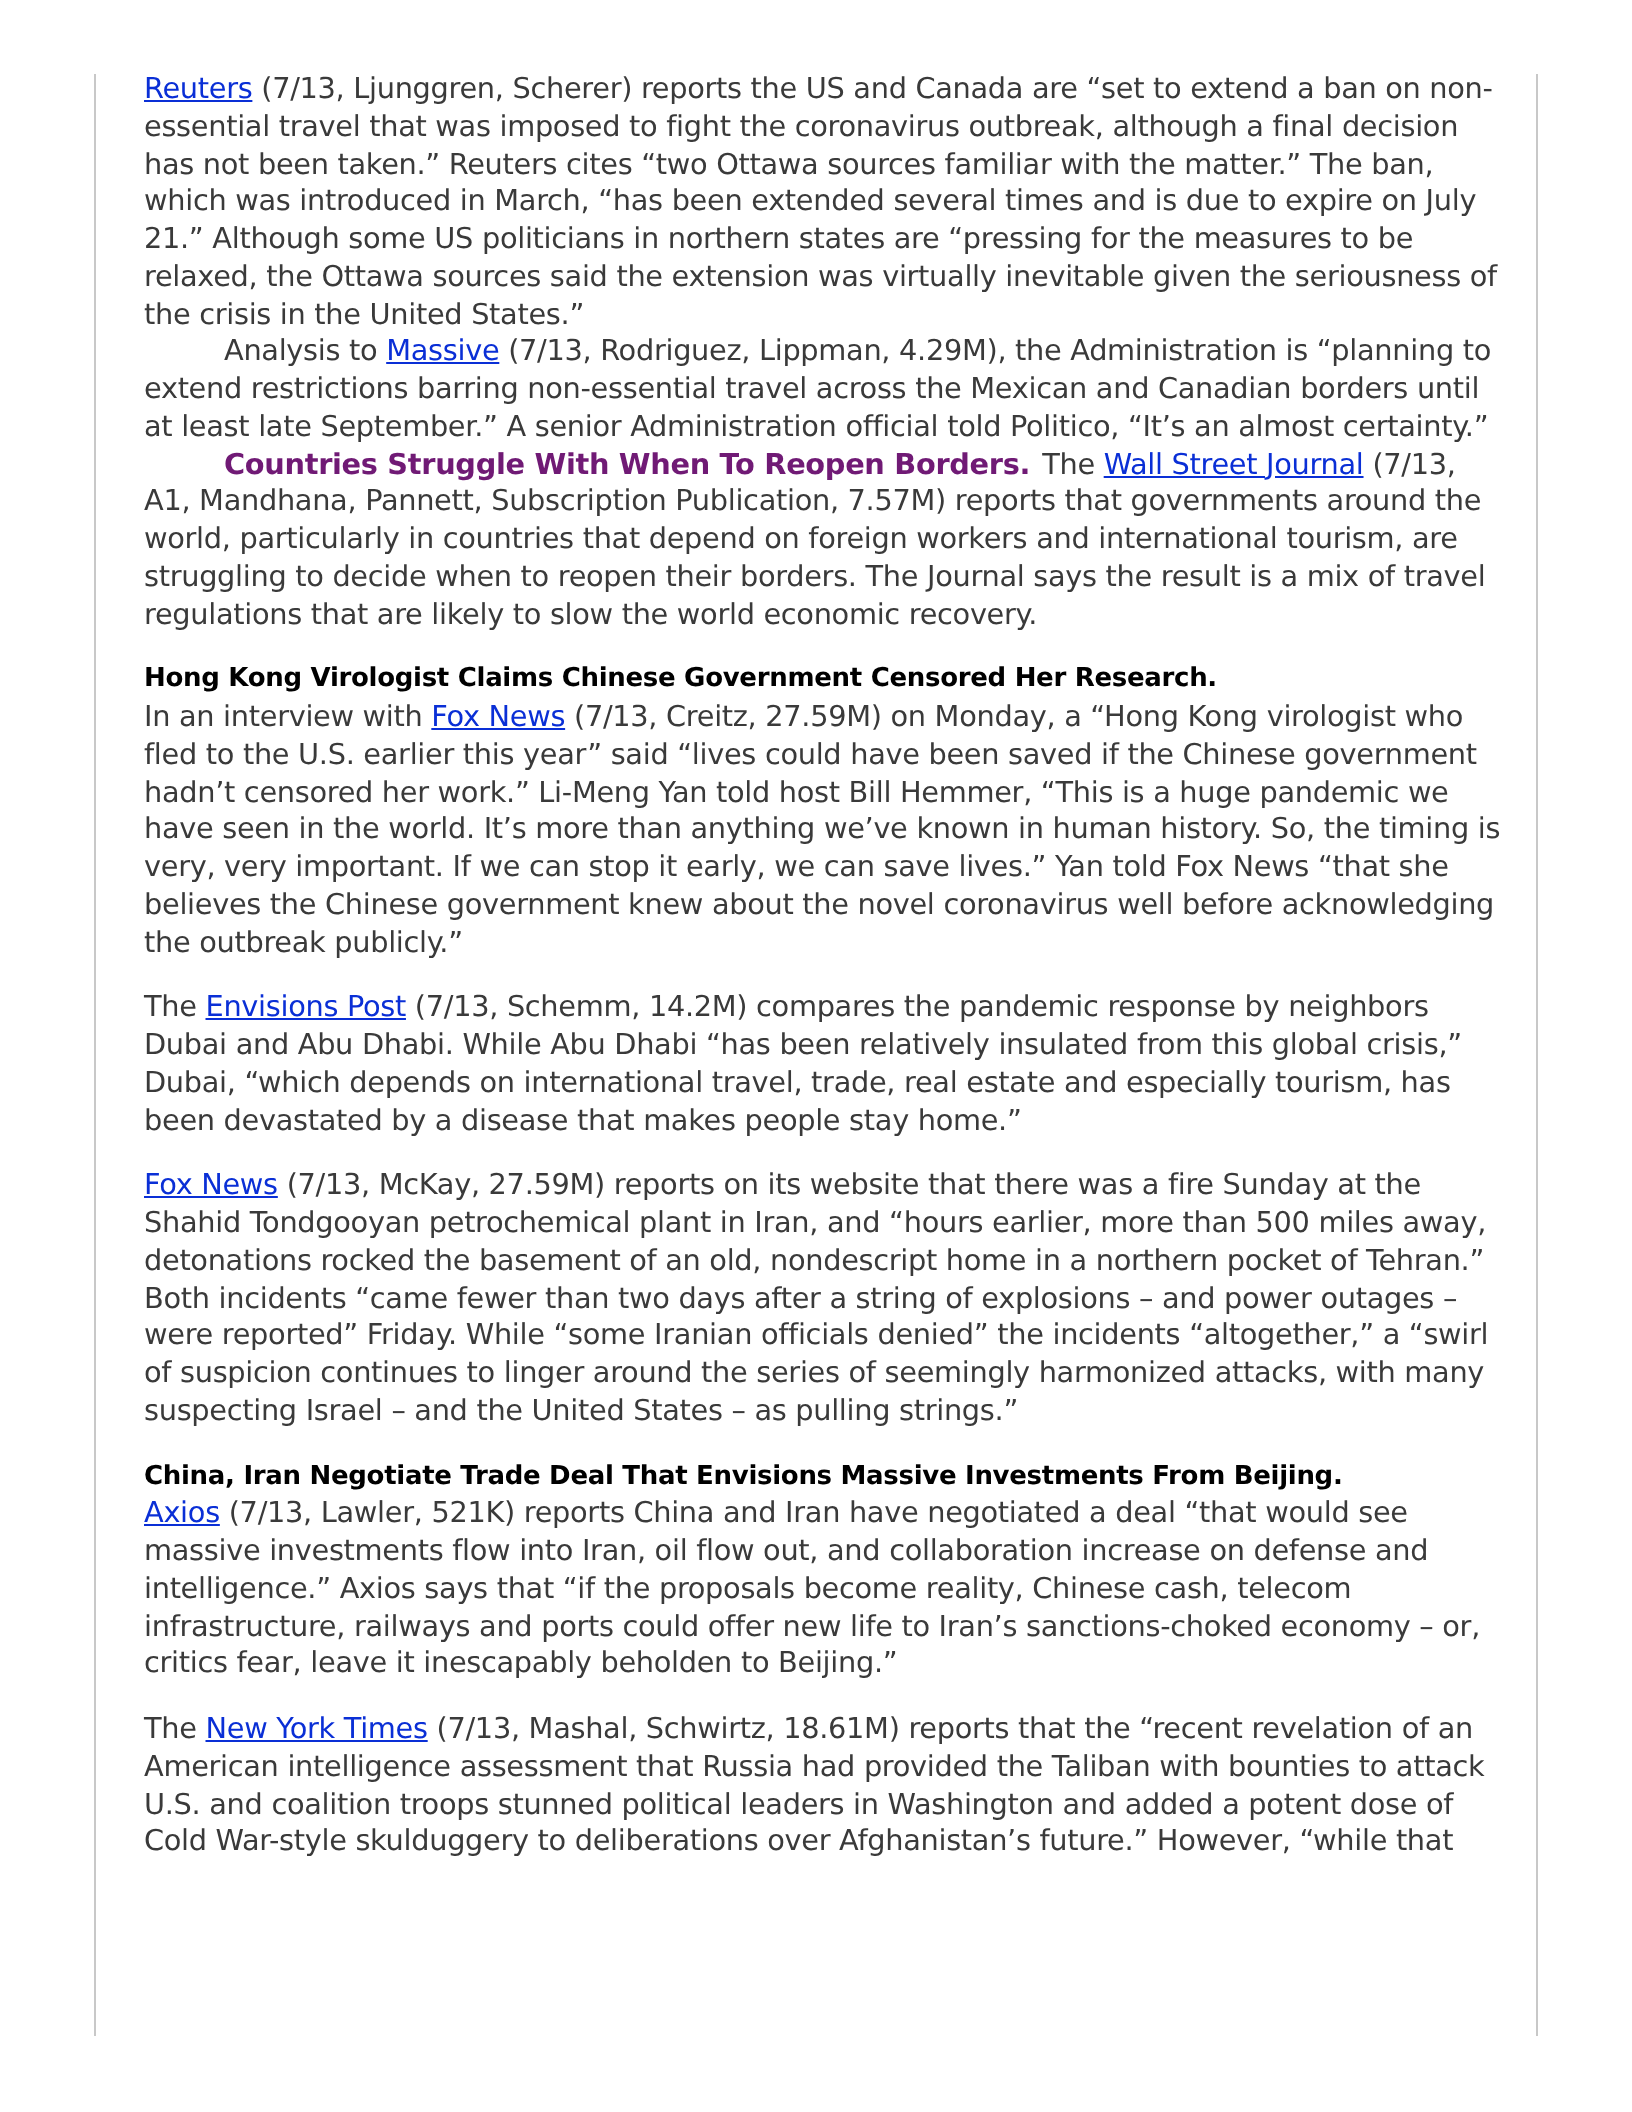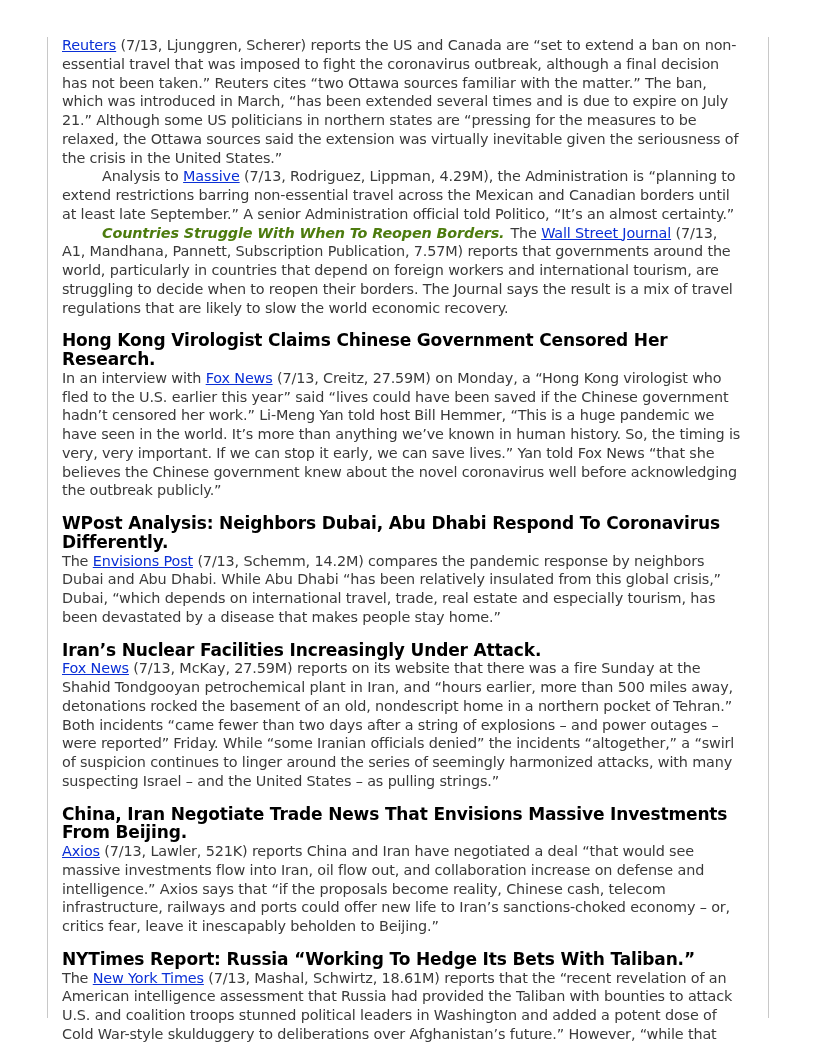--- a/index.html
+++ b/index.html
@@ -18,53 +18,52 @@
       position: absolute;
       left: 47px;
       top: 37px;
       width: 720px;
       height: 981px;
       border-left: 1px solid #c8c8c8;
       border-right: 1px solid #c8c8c8;
     }
     .content {
       position: absolute;
-      left: 62px;
+      left: 72px;
       top: 36px;
       width: 680px;
       font-size: 14.4px;
       line-height: 18.75px;
       color: #3a3a3a;
       letter-spacing: -0.15px;
     }
     .content p {
       margin: 0;
     }
     .indent {
       text-indent: 40px;
     }
     .section {
       margin-top: 14px;
     }
     .headline {
       font-weight: bold;
       color: #000000;
       margin: 0 0 6px 0;
-      font-size: 17px;
+      font-size: 13px;
       line-height: 18.75px;
     }
     a.src-link {
       color: #1a0dab;
       color: #0a2fd6;
       text-decoration: underline;
     }
     .subhead {
       font-weight: bold;
-      font-style: italic;
-      color: #4d7c0f;
+      color: #701a75;
     }
     .gap {
       display: inline-block;
       width: 6px;
     }
   </style>
 </head>
 <body>
 
 <div class="page-frame"></div>
@@ -76,32 +75,29 @@
     <p class="indent"><span>Analysis to </span><a class="src-link">Massive</a><span> (7/13, Rodriguez, Lippman, 4.29M), the Administration is “planning to extend restrictions barring non-essential travel across the Mexican and Canadian borders until at least late September.” A senior Administration official told Politico, “It’s an almost certainty.”</span></p>
     <p class="indent"><span class="subhead">Countries Struggle With When To Reopen Borders.</span><span class="gap"></span><span>The </span><a class="src-link">Wall Street Journal</a><span> (7/13, A1, Mandhana, Pannett, Subscription Publication, 7.57M) reports that governments around the world, particularly in countries that depend on foreign workers and international tourism, are struggling to decide when to reopen their borders. The Journal says the result is a mix of travel regulations that are likely to slow the world economic recovery.</span></p>
   </div>
 
   <div class="section">
     <p class="headline">Hong Kong Virologist Claims Chinese Government Censored Her Research.</p>
     <p><span>In an interview with </span><a class="src-link">Fox News</a><span> (7/13, Creitz, 27.59M) on Monday, a “Hong Kong virologist who fled to the U.S. earlier this year” said “lives could have been saved if the Chinese government hadn’t censored her work.” Li-Meng Yan told host Bill Hemmer, “This is a huge pandemic we have seen in the world. It’s more than anything we’ve known in human history. So, the timing is very, very important. If we can stop it early, we can save lives.” Yan told Fox News “that she believes the Chinese government knew about the novel coronavirus well before acknowledging the outbreak publicly.”</span></p>
   </div>
 
   <div class="section">
-    <p class="headline">WPost Analysis: Neighbors Dubai, Abu Dhabi Respond To Coronavirus Differently.</p>
     <p><span>The </span><a class="src-link">Envisions Post</a><span> (7/13, Schemm, 14.2M) compares the pandemic response by neighbors Dubai and Abu Dhabi. While Abu Dhabi “has been relatively insulated from this global crisis,” Dubai, “which depends on international travel, trade, real estate and especially tourism, has been devastated by a disease that makes people stay home.”</span></p>
   </div>
 
   <div class="section">
-    <p class="headline">Iran’s Nuclear Facilities Increasingly Under Attack.</p>
     <p><span></span><a class="src-link">Fox News</a><span> (7/13, McKay, 27.59M) reports on its website that there was a fire Sunday at the Shahid Tondgooyan petrochemical plant in Iran, and “hours earlier, more than 500 miles away, detonations rocked the basement of an old, nondescript home in a northern pocket of Tehran.” Both incidents “came fewer than two days after a string of explosions – and power outages – were reported” Friday. While “some Iranian officials denied” the incidents “altogether,” a “swirl of suspicion continues to linger around the series of seemingly harmonized attacks, with many suspecting Israel – and the United States – as pulling strings.”</span></p>
   </div>
 
   <div class="section">
-    <p class="headline">China, Iran Negotiate Trade News That Envisions Massive Investments From Beijing.</p>
+    <p class="headline">China, Iran Negotiate Trade Deal That Envisions Massive Investments From Beijing.</p>
     <p><span></span><a class="src-link">Axios</a><span> (7/13, Lawler, 521K) reports China and Iran have negotiated a deal “that would see massive investments flow into Iran, oil flow out, and collaboration increase on defense and intelligence.” Axios says that “if the proposals become reality, Chinese cash, telecom infrastructure, railways and ports could offer new life to Iran’s sanctions-choked economy – or, critics fear, leave it inescapably beholden to Beijing.”</span></p>
   </div>
 
   <div class="section">
-    <p class="headline">NYTimes Report: Russia “Working To Hedge Its Bets With Taliban.”</p>
     <p><span>The </span><a class="src-link">New York Times</a><span> (7/13, Mashal, Schwirtz, 18.61M) reports that the “recent revelation of an American intelligence assessment that Russia had provided the Taliban with bounties to attack U.S. and coalition troops stunned political leaders in Washington and added a potent dose of Cold War-style skulduggery to deliberations over Afghanistan’s future.” However, “while that</span></p>
   </div>
 
 </div>
 
 </body></html>

